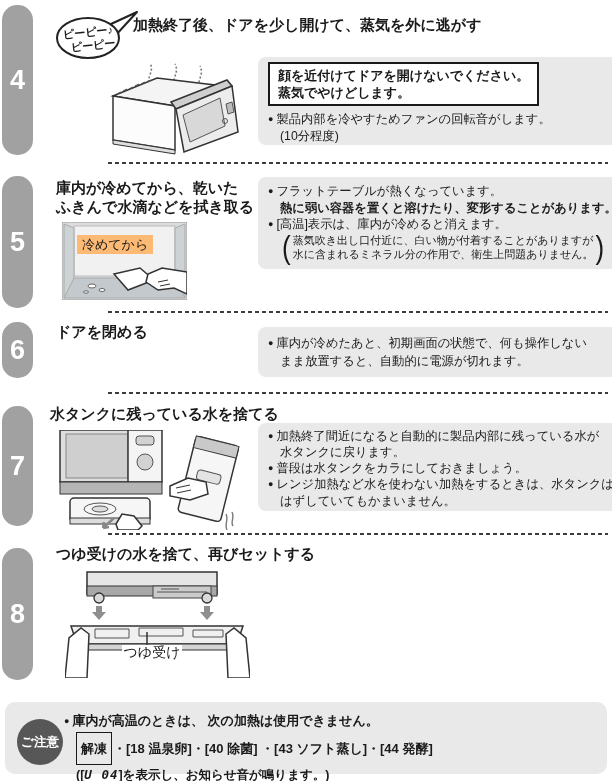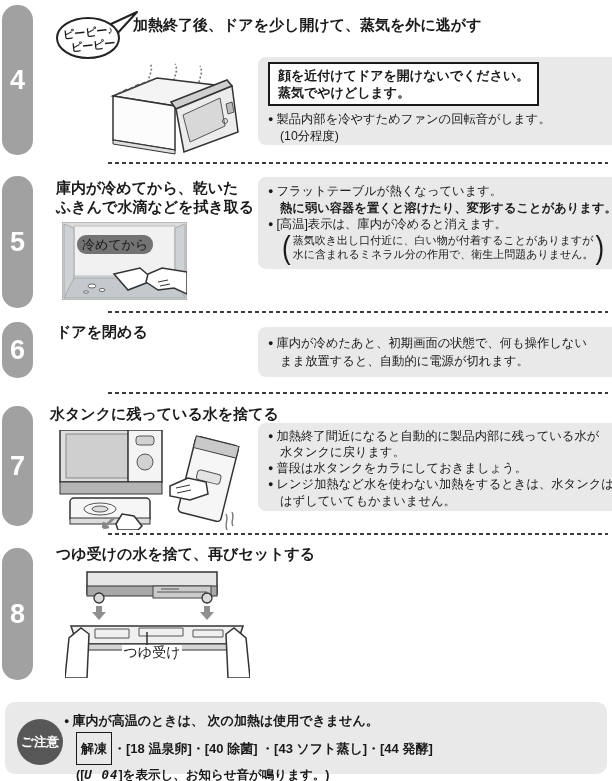--- a/index.html
+++ b/index.html
@@ -28,22 +28,22 @@
   .warning-box{
     display:inline-block;border:2px solid #1a1a1a;background:#ffffff;
     padding:3px 8px;font-weight:bold;font-size:13px;line-height:17px;white-space:nowrap;
     margin-bottom:4px;
   }
   .paren-row{display:flex;align-items:center;}
   .big-paren{font-size:26px;font-weight:400;line-height:26px;transform:scaleY(1.2);margin:0 2px;}
   .paren-lines{font-size:11px;line-height:14px;white-space:nowrap;}
   .illu{position:absolute;}
   .img-label{
-    position:absolute;background:#737373;font-size:13px;line-height:15px;
-    padding:2px 5px;white-space:nowrap;border-radius:9px;
+    position:absolute;background:#fdba74;font-size:13px;line-height:15px;
+    padding:2px 5px;white-space:nowrap;
   }
   .bubble-wrap{position:absolute;left:55px;top:10px;width:90px;height:52px;}
   .bubble-text{position:absolute;font-size:11px;font-weight:bold;white-space:nowrap;transform:rotate(-6deg);}
   .caution-box{
     position:absolute;left:5px;top:702px;width:602px;height:72px;
     background:#e9e9e9;border-radius:10px;
   }
   .caution-circle{
     position:absolute;left:17px;top:719px;width:46px;height:46px;border-radius:50%;
     background:#575757;color:#ffffff;font-size:12.5px;font-weight:bold;

